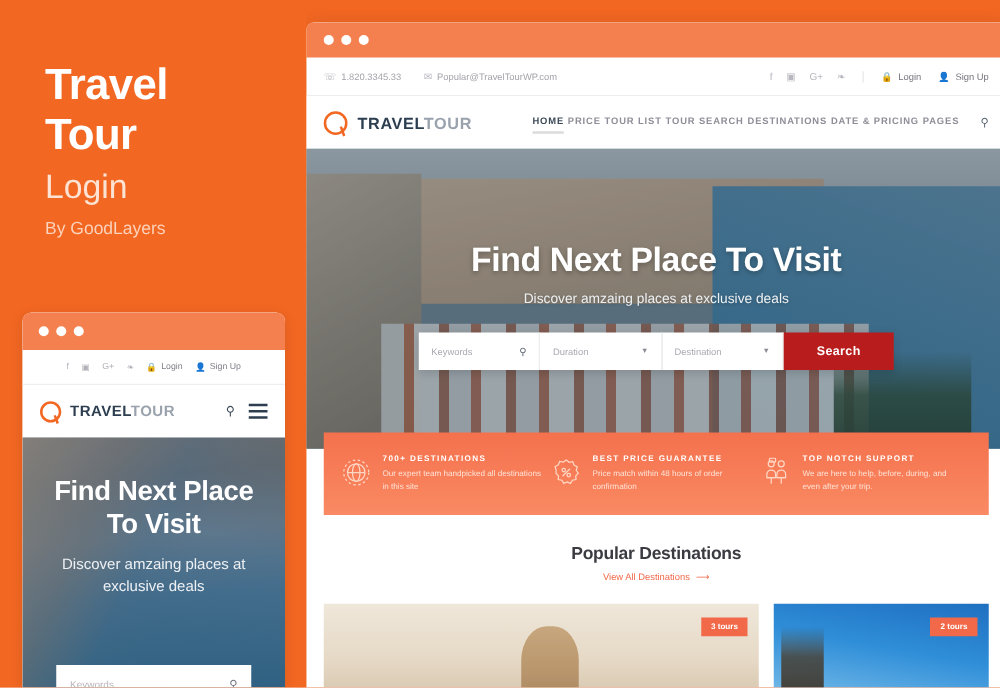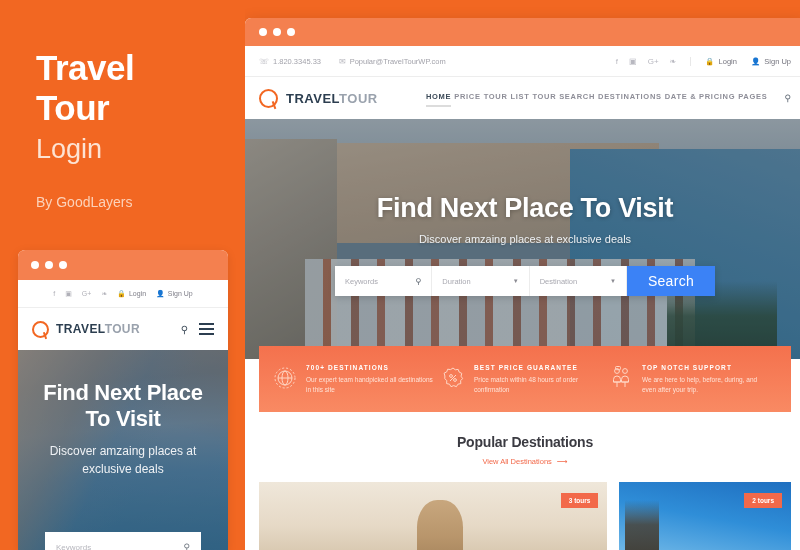--- a/index.html
+++ b/index.html
@@ -29,21 +29,21 @@
   .brand-sub {
     font-size: 27px;
     line-height: 34px;
     color: #fde3d3;
     font-weight: 300;
     margin-top: 4px;
   }
   .brand-by {
     font-size: 14px;
     color: #fcd2ba;
-    margin-top: 28px;
+    margin-top: 8px;
     font-weight: 300;
   }
 
   
   #mobile-mock {
     position: absolute;
     left: 18px; top: 250px;
     width: 210px; height: 300px;
     background: #ffffff;
     border-radius: 7px 7px 0 0;
@@ -241,23 +241,23 @@
   .sfield {
     background: #ffffff; flex: 1;
     display: flex; align-items: center;
     padding: 0 10px;
     font-size: 7.5px; color: #a9a9b1;
     border-right: 1px solid #ececec;
   }
   .sfield .tail { margin-left: auto; color: #5c6570; font-size: 8px; }
   .sfield .caret { margin-left: auto; color: #8b8b93; font-size: 6px; }
   #search-btn {
-    width: 88px; background: #3b82f6;
+    width: 88px; background: #b91c1c;
     display: flex; align-items: center; justify-content: center;
-    color: #fff; font-size: 14px; font-weight: normal; letter-spacing: .3px;
+    color: #fff; font-size: 10px; font-weight: bold; letter-spacing: .3px;
   }
 
   
   #features {
     margin: 0 14px;
     margin-top: -13px;
     position: relative; z-index: 3;
     height: 66px;
     background: linear-gradient(180deg,#f4714d 0%,#f98a63 100%);
     display: flex; align-items: center;

